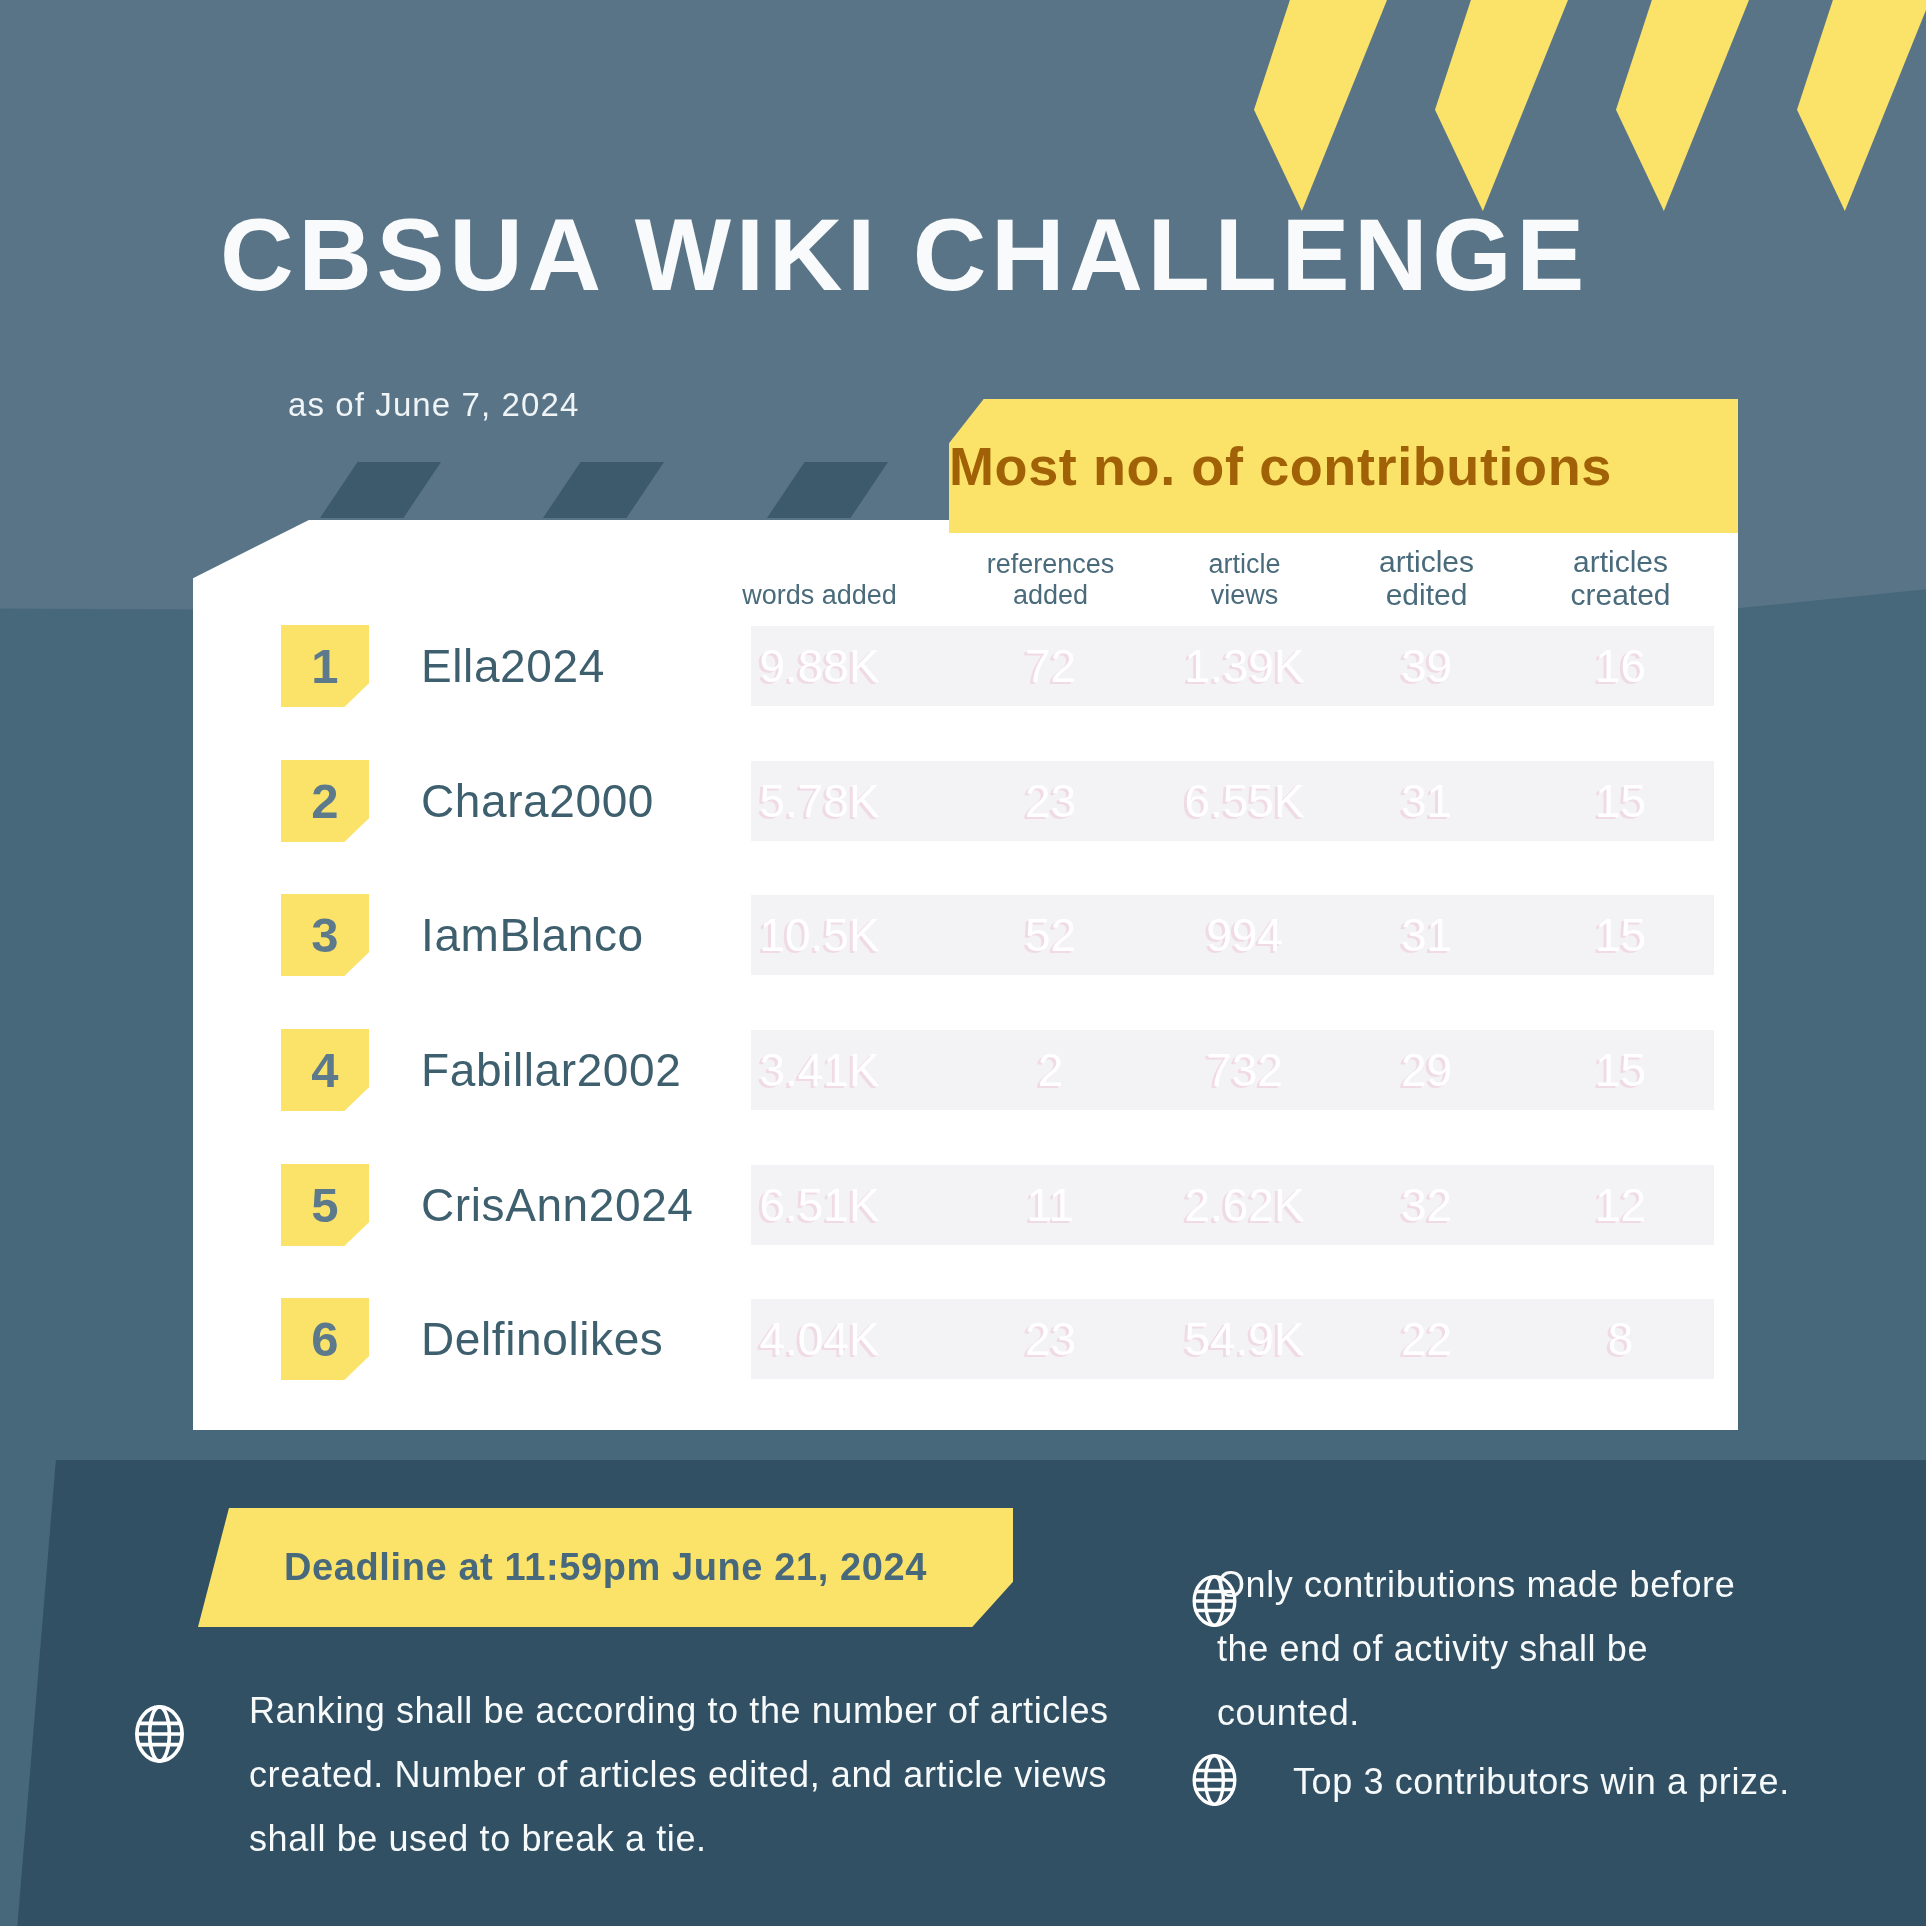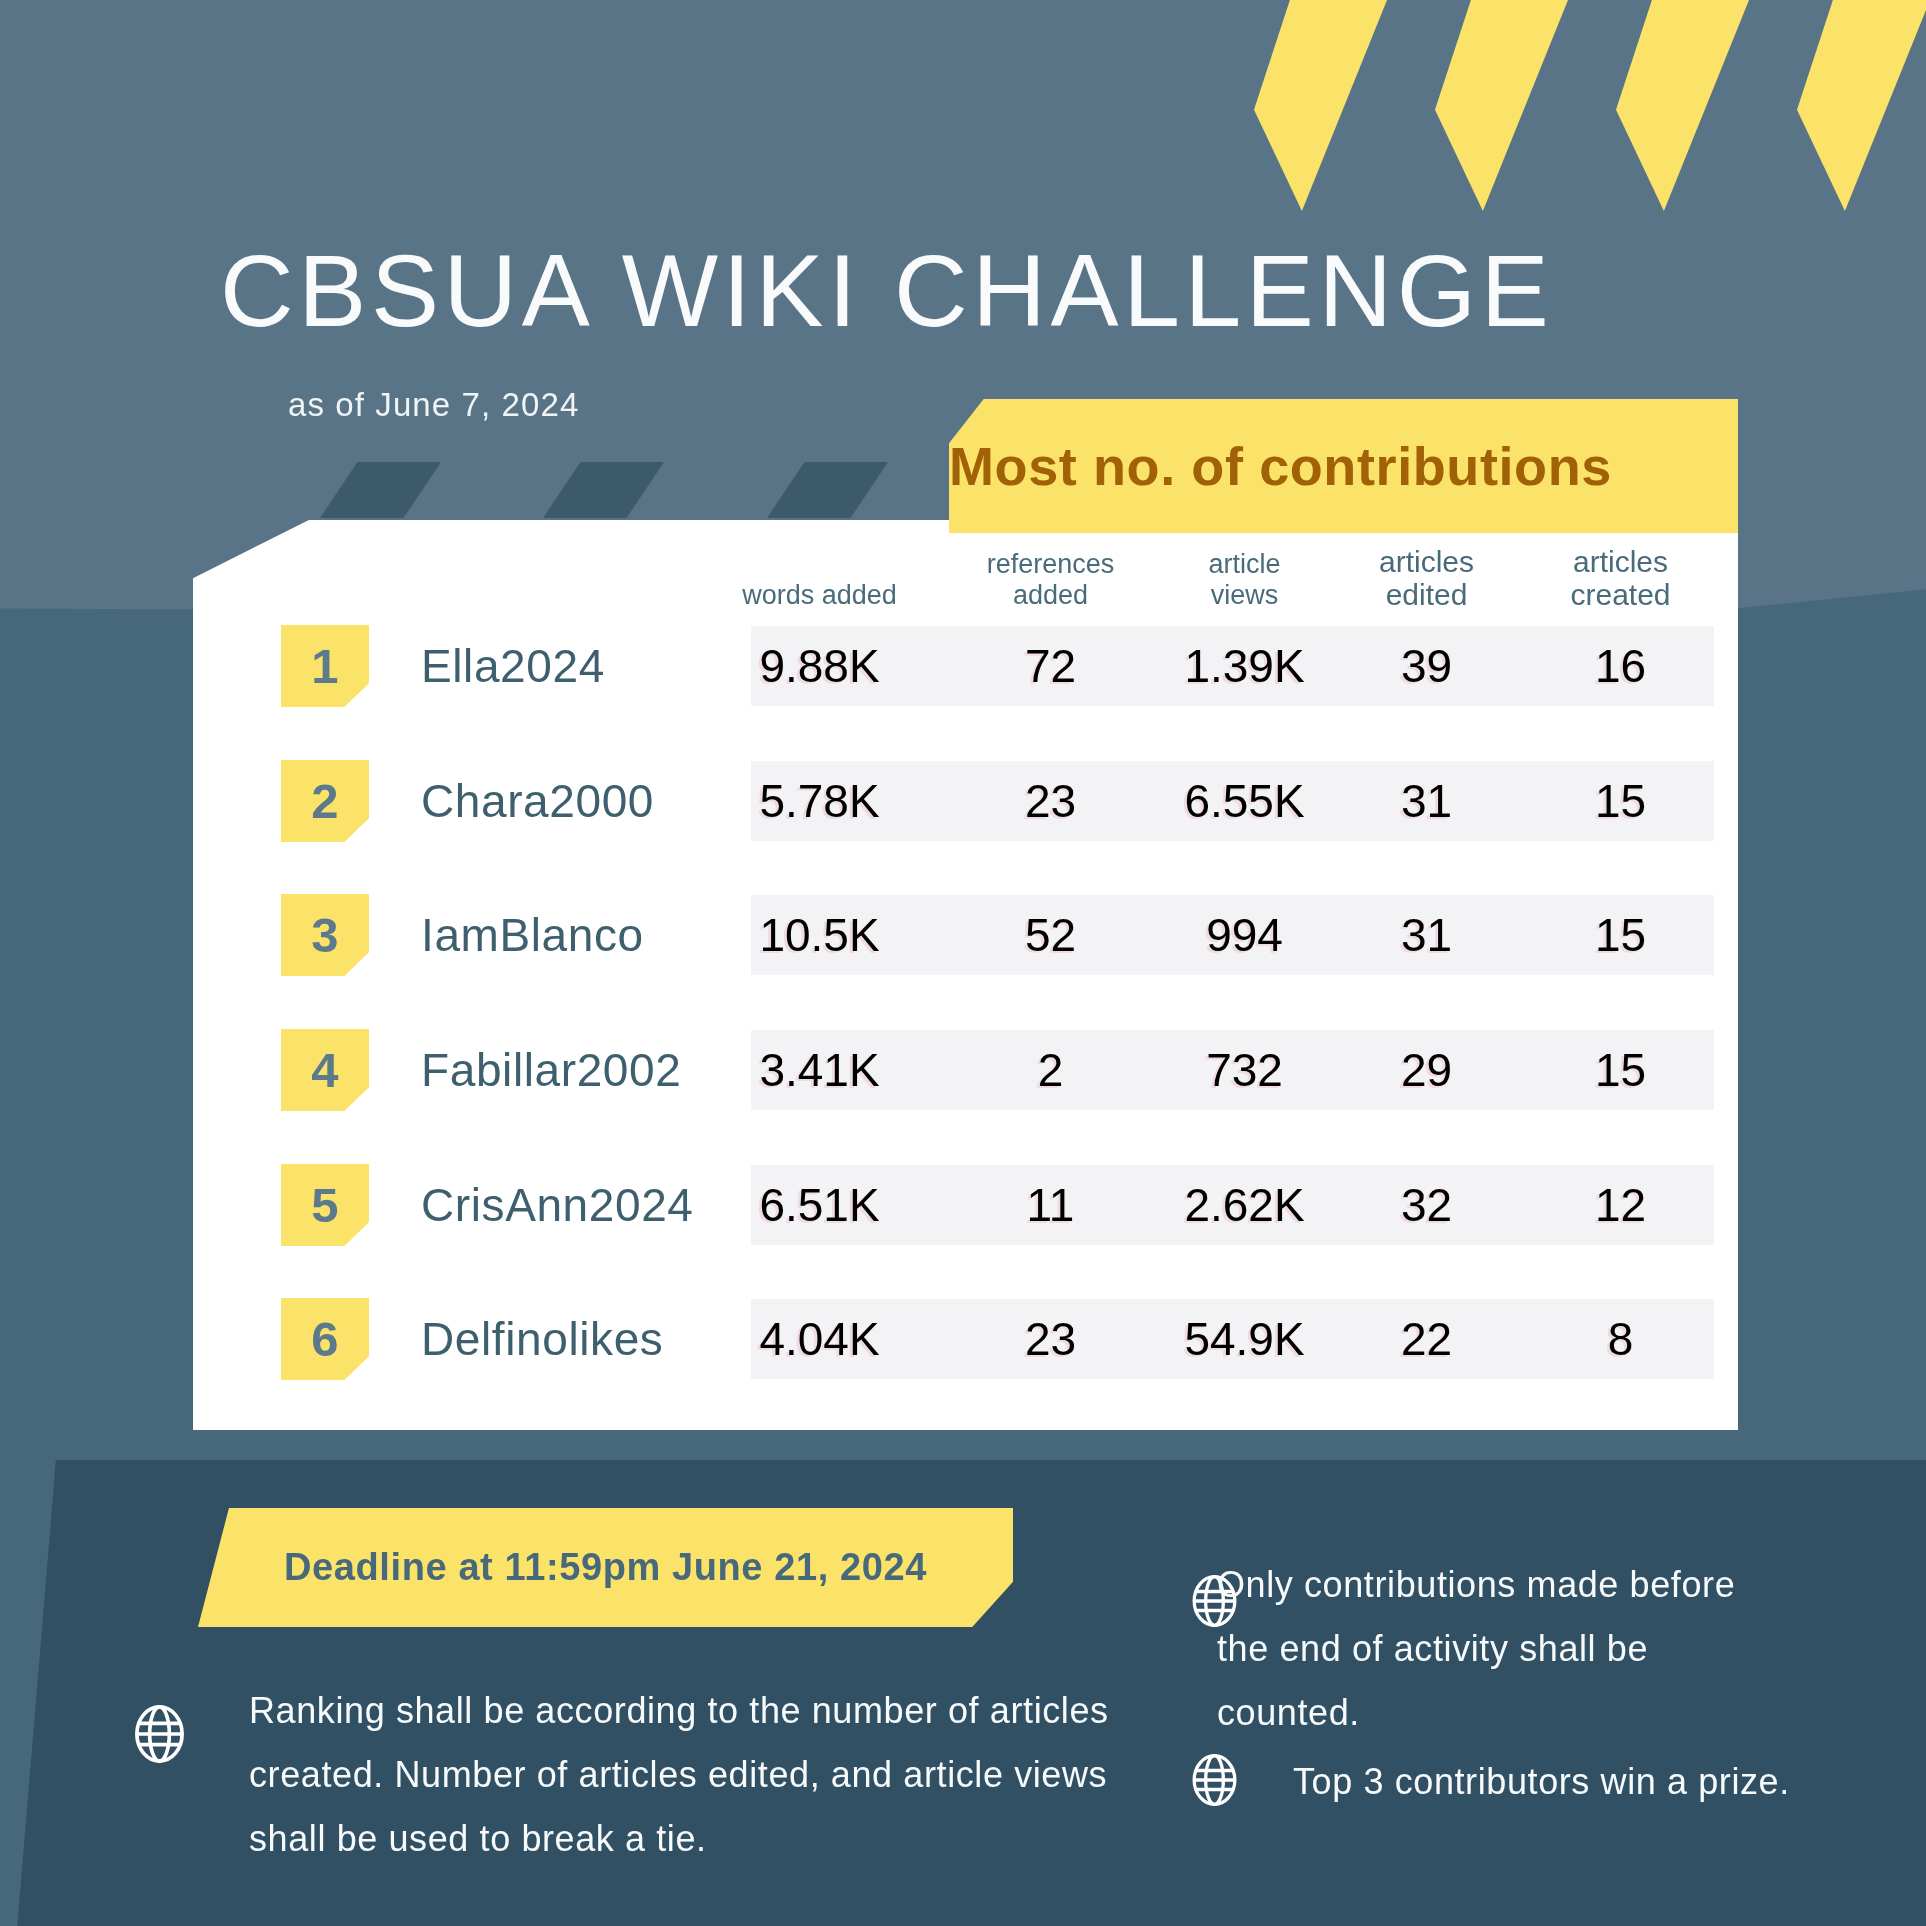--- a/index.html
+++ b/index.html
@@ -29,23 +29,22 @@
   }
   
   .slash{
     position:absolute;top:462px;width:121px;height:56px;
     background:#3C5A6B;
     clip-path:polygon(31% 0, 100% 0, 69% 100%, 0 100%);
   }
   
   .title{
     position:absolute;left:220px;top:197px;width:1495px;
-    color:#F8FAFB;font-size:102px;font-weight:400;letter-spacing:4.6px;
+    color:#F8FAFB;font-size:102px;font-weight:700;letter-spacing:4.6px;
     white-space:nowrap;
-    margin-top:36px;
   }
   .subtitle{
     position:absolute;left:288px;top:338px;
     color:#EFF4F6;font-size:33px;letter-spacing:1.1px;margin-top:48px;
   }
   
   .card{
     position:absolute;left:193px;top:520px;width:1545px;height:910px;
     background:#FFFFFF;
     clip-path:polygon(7.5% 0, 100% 0, 100% 100%, 0 100%, 0 6.4%);
@@ -83,21 +82,21 @@
     position:absolute;left:421px;top:0;width:331px;height:82px;
     display:flex;align-items:center;
     color:#3E5F6E;font-size:46px;letter-spacing:0.6px;white-space:nowrap;
   }
   .strip{
     position:absolute;left:751px;top:1.1px;width:963px;height:80px;
     background:#F3F3F5;
   }
   .vcell{
     position:absolute;top:0;height:82px;line-height:82px;text-align:center;
-    color:#000000;font-size:46px;
+    color:#ffffff;font-size:46px;
     text-shadow:-2.9px 1.7px 0 rgba(235,175,200,0.35);
   }
   
   .deadline{
     position:absolute;left:198px;top:1508px;width:815px;height:119px;
     background:#FBE36A;
     clip-path:polygon(3.8% 0, 100% 0, 100% 62%, 95% 100%, 0 100%);
     display:flex;align-items:center;justify-content:center;
     color:#47697B;font-size:38px;font-weight:700;letter-spacing:0.6px;
   }

